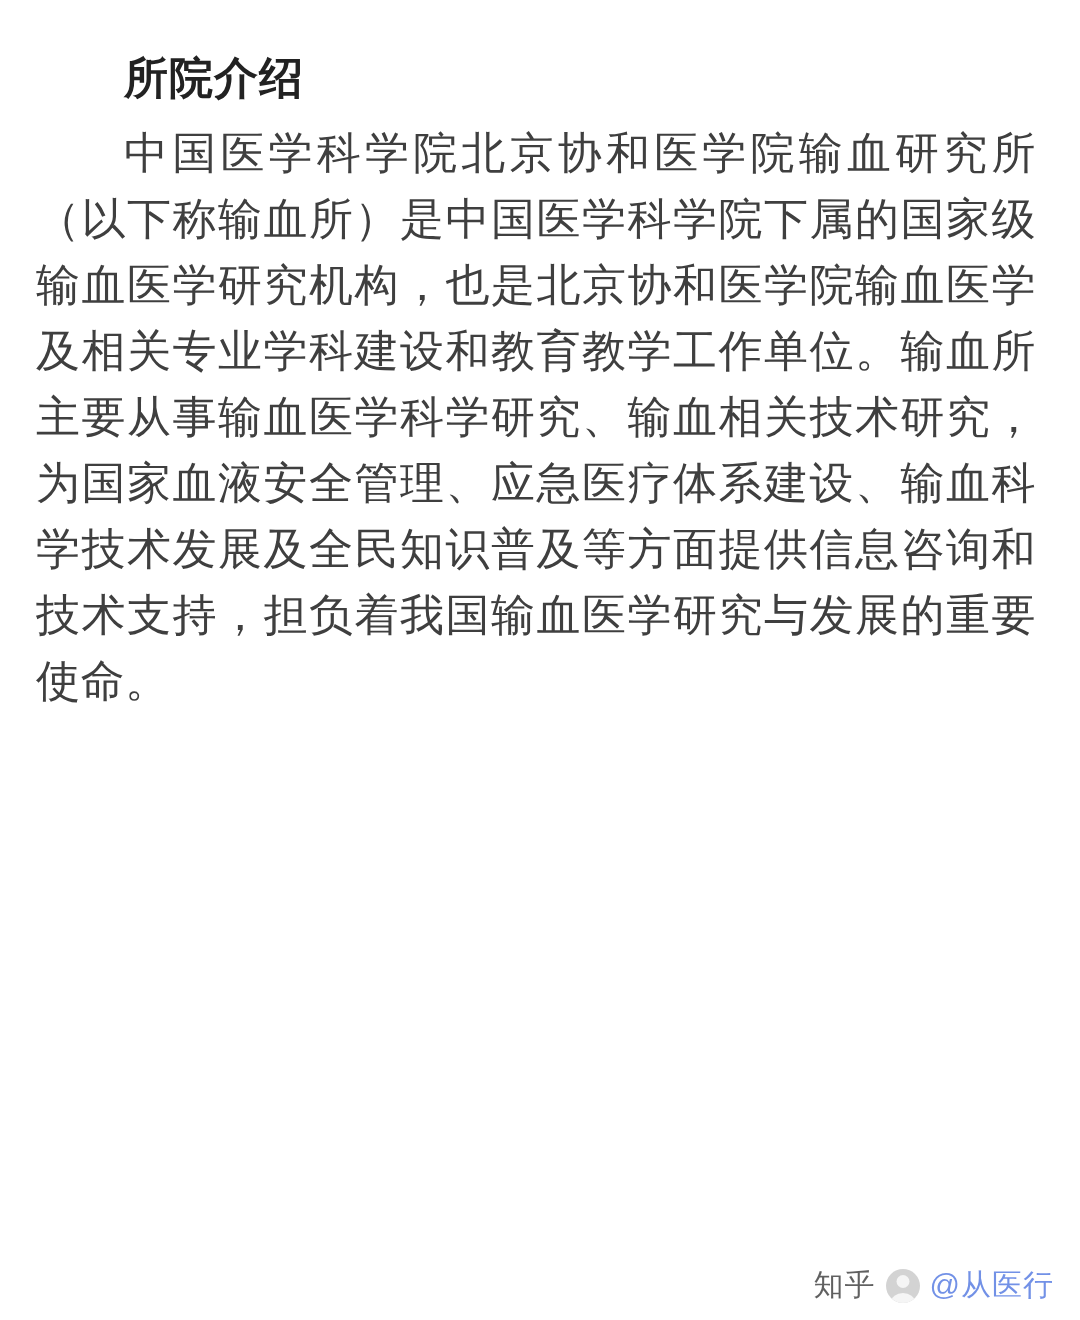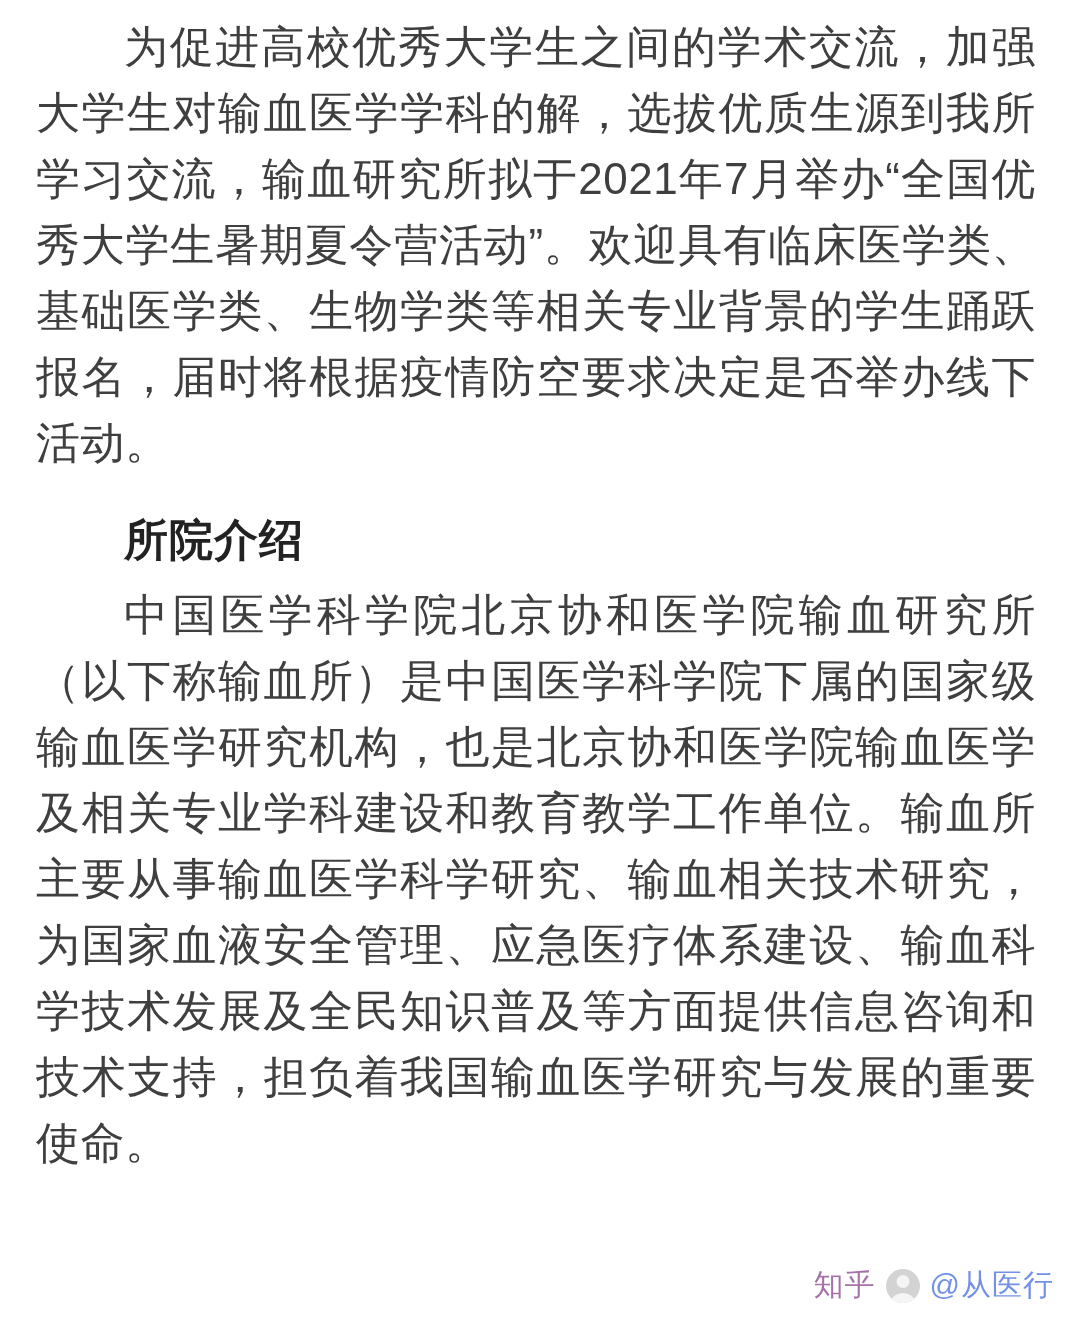--- a/index.html
+++ b/index.html
@@ -46,21 +46,21 @@
     position: absolute;
     right: 26px;
     bottom: 14px;
     display: flex;
     align-items: center;
     gap: 10px;
     opacity: 0.62;
   }
   .watermark .zhihu {
     font-size: 30px;
-    color: #701a75;
+    color: #000000;
     letter-spacing: 1px;
   }
   .watermark .avatar {
     width: 34px;
     height: 34px;
     border-radius: 50%;
     background: #b9b9b9;
     position: relative;
     overflow: hidden;
     flex: none;
@@ -91,21 +91,20 @@
     font-size: 30px;
     color: #1d4ed8;
     letter-spacing: 1px;
   }
 </style>
 </head>
 <body>
 
 <div class="page">
 
-  <p class="para">为促进高校优秀大学生之间的学术交流，加强大学生对输血医学学科的解，选拔优质生源到我所学习交流，输血研究所拟于2021年7月举办“全国优秀大学生暑期夏令营活动”。欢迎具有临床医学类、基础医学类、生物学类等相关专业背景的学生踊跃报名，届时将根据疫情防空要求决定是否举办线下活动。</p>
 
   <h2 class="section-heading">所院介绍</h2>
 
   <p class="para">中国医学科学院北京协和医学院输血研究所（以下称输血所）是中国医学科学院下属的国家级输血医学研究机构，也是北京协和医学院输血医学及相关专业学科建设和教育教学工作单位。输血所主要从事输血医学科学研究、输血相关技术研究，为国家血液安全管理、应急医疗体系建设、输血科学技术发展及全民知识普及等方面提供信息咨询和技术支持，担负着我国输血医学研究与发展的重要使命。</p>
 
   <div class="watermark">
     <span class="zhihu">知乎</span>
     <span class="avatar"></span>
     <span class="handle">@从医行</span>
   </div>

